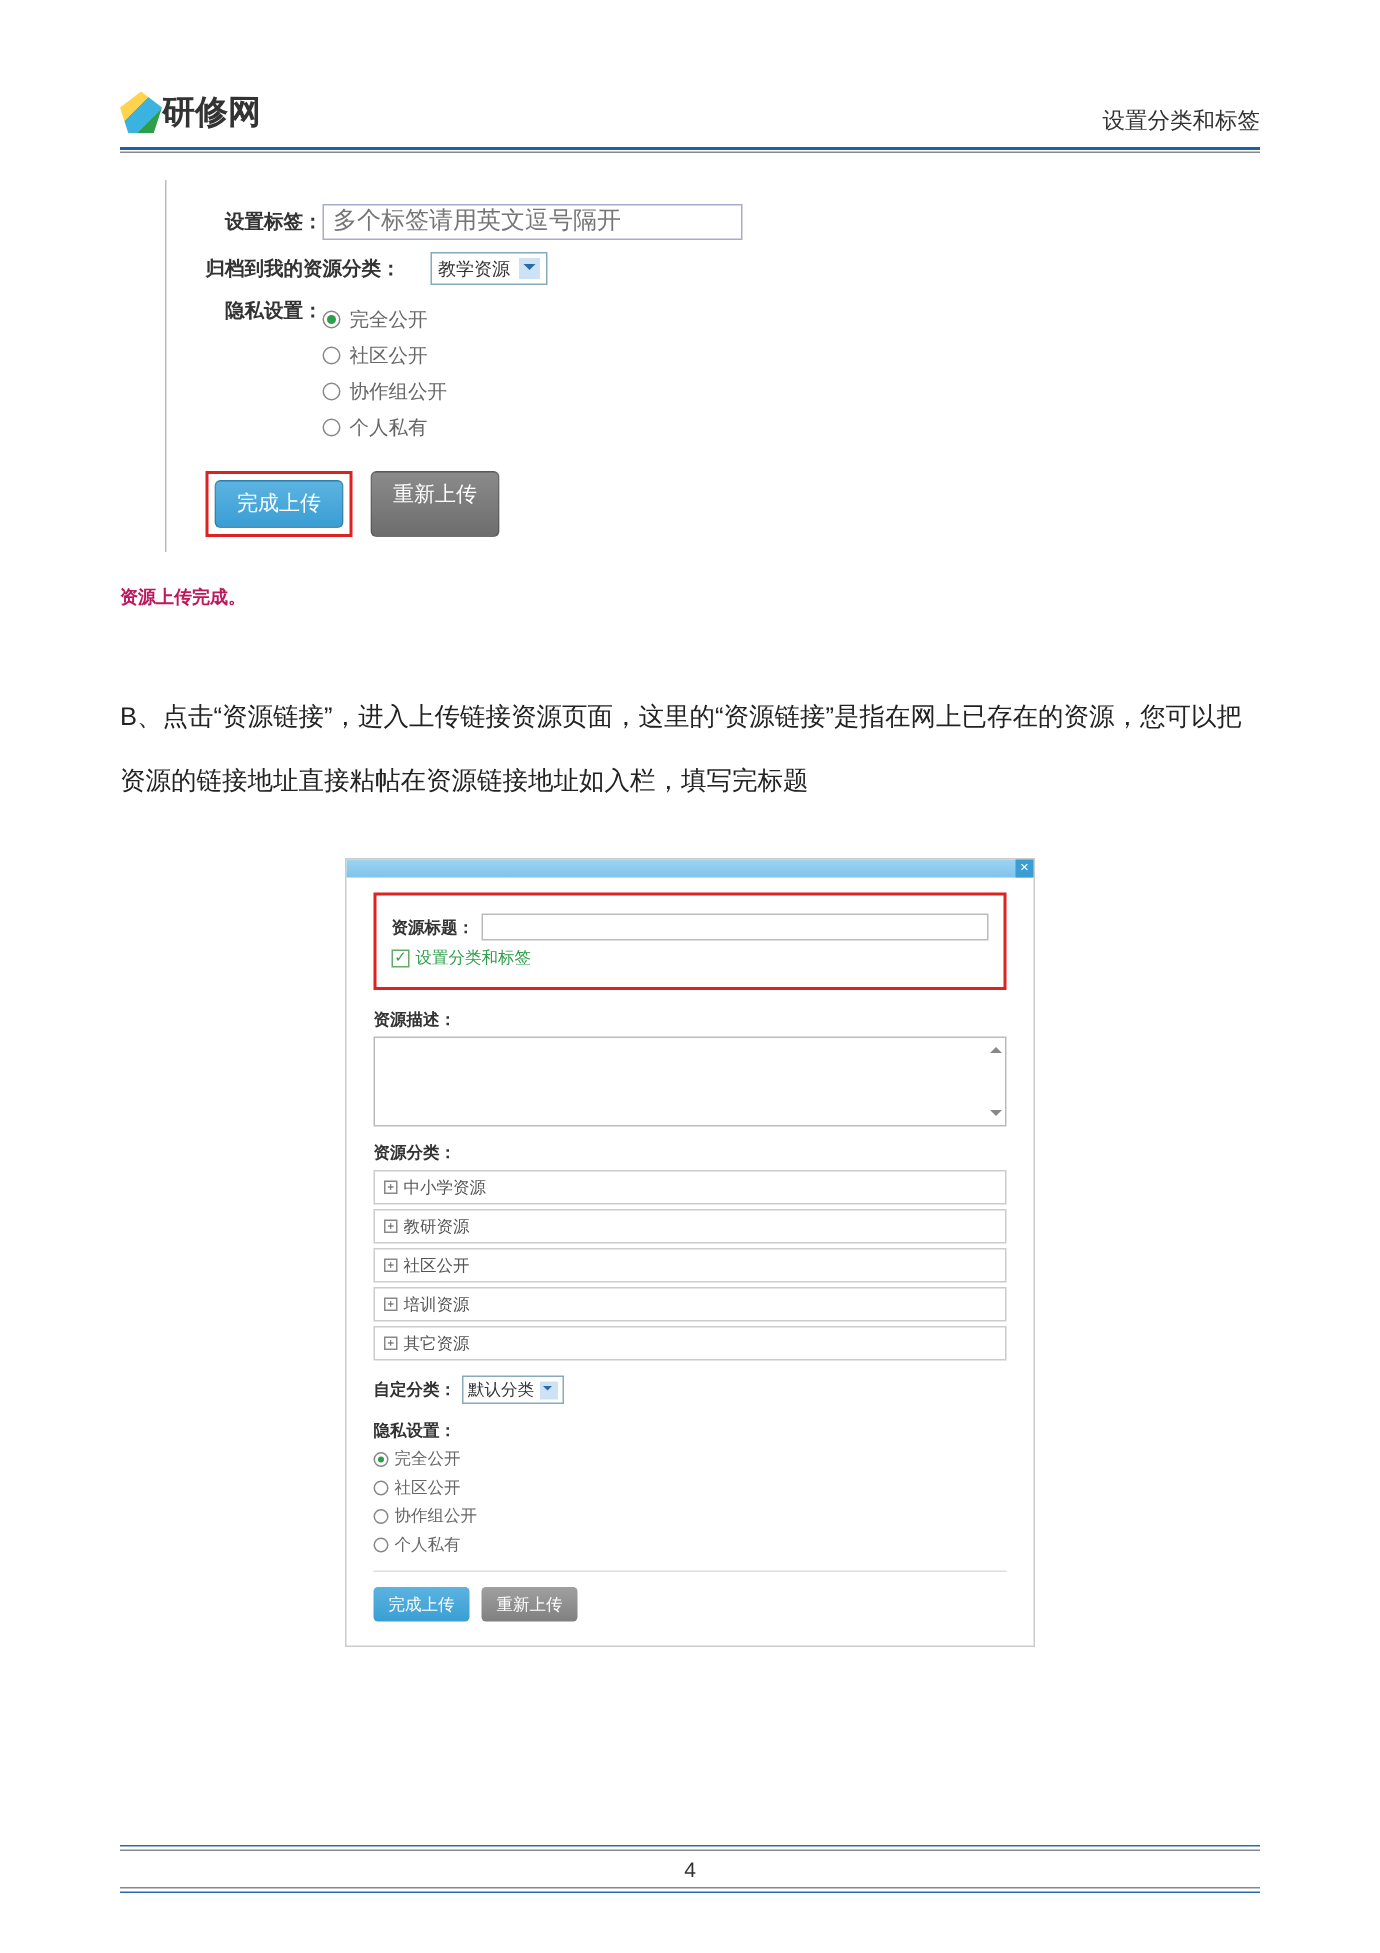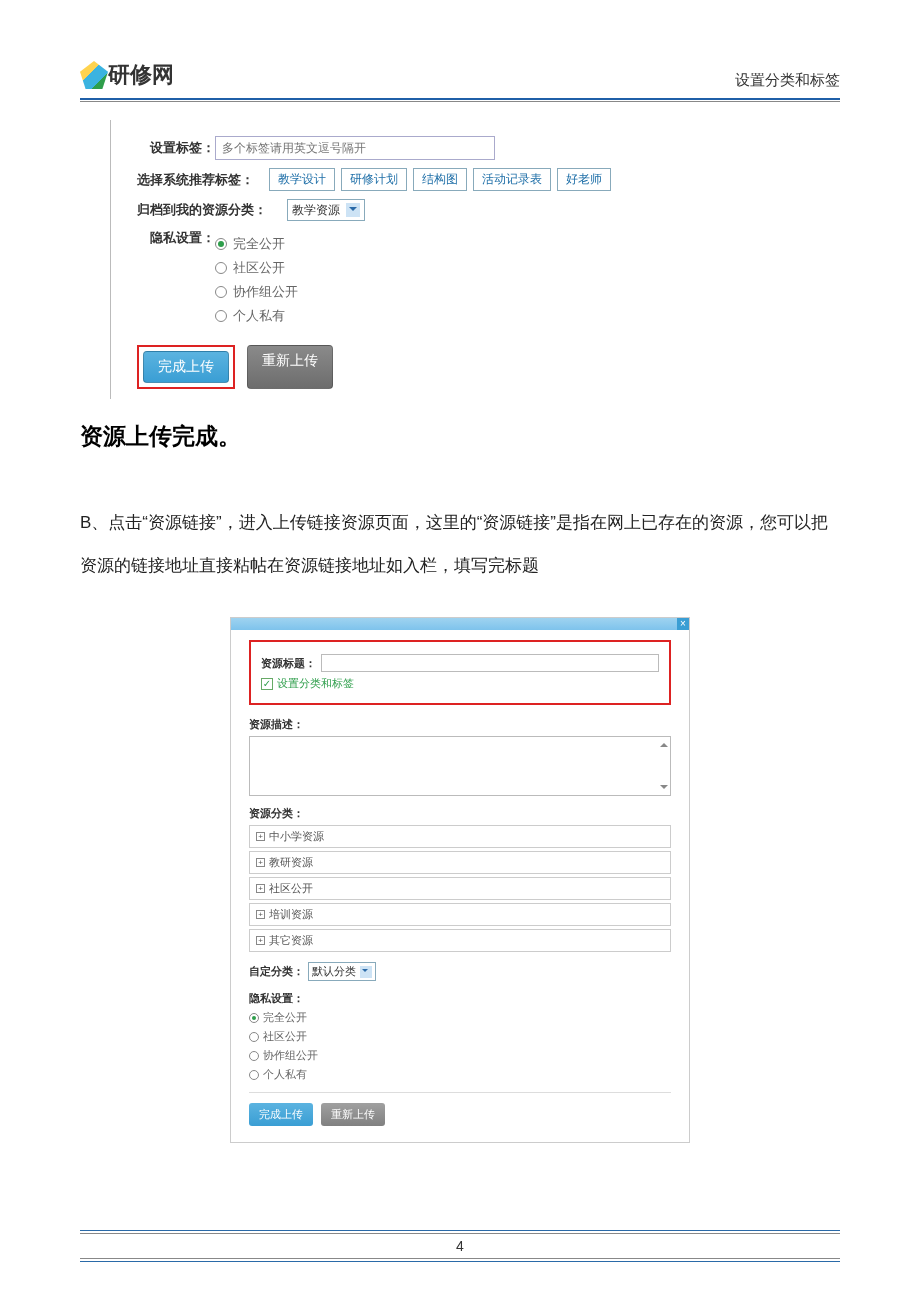--- a/index.html
+++ b/index.html
@@ -37,21 +37,21 @@
     border-left: 1px solid #bbb;
     margin-left: 30px;
     padding: 8px 0 10px 26px;
     width: 560px;
   }
   .row { display: flex; align-items: center; margin: 8px 0; font-size: 13px; color: #333; }
   .row-label { width: 78px; text-align: right; font-weight: bold; color: #333; }
   .row-label2 { width: 132px; text-align: left; font-weight: bold; color: #333; }
   .tag-input {
     flex: 0 0 280px; height: 24px; border: 1px solid #aac; padding: 2px 6px;
-    font-size: 12px; color: #999;
+    font-size: 16px; color: #999;
   }
   .sys-tag {
     display: inline-block; border: 1px solid #8ab; color: #1f6fa8;
     padding: 2px 8px; margin-right: 6px; font-size: 12px;
   }
   .select {
     border: 1px solid #8ab; height: 22px; font-size: 12px; padding: 1px 4px;
     display: inline-flex; align-items: center; gap: 6px; color: #333; justify-content: space-between;
   }
   .select .arrow { width: 14px; height: 14px; background:#cde3f5; position:relative; }
@@ -61,21 +61,21 @@
   .radio.checked::after { content:""; position:absolute; inset:2px; border-radius:50%; background:#2e9e4b; }
   .btn-row { display:flex; gap:12px; margin-top:14px; }
   .red-box { border: 2px solid #d22; padding: 4px 4px; }
   .btn {
     display:inline-block; padding: 6px 14px; border-radius: 4px; font-size: 14px; color:#fff;
     border: 1px solid rgba(0,0,0,0.2);
   }
   .btn-blue { background: linear-gradient(#5bb3e0,#3a9ed4); }
   .btn-gray { background: linear-gradient(#8a8a8a,#6d6d6d); }
 
-  .body-text { margin: 22px 0 12px 0; font-size: 23px; color: #000000; font-weight: bold; }
+  .body-text { margin: 22px 0 12px 0; font-size: 12px; color: #be185d; font-weight: bold; }
   .para { margin-top: 50px; font-size: 17px; color: #222; line-height: 2.5; font-weight: 500; }
 
   
   .panel2-wrap { margin: 30px auto 0 auto; width: 460px; border:1px solid #ccc; position:relative; font-size: 11px; }
   .panel2-top { height: 12px; background: linear-gradient(#9fd3f0,#7ec3ec); position:relative; }
   .close-x { position:absolute; right:0; top:0; width:12px; height:12px; background:#3a9ed4; color:#fff; font-size:10px; text-align:center; line-height:12px; }
   .panel2-inner { padding: 10px 18px 16px 18px; }
   .red-group { border: 2px solid #d22; padding: 8px 10px 8px 10px; margin-bottom: 12px; }
   .mini-row { display:flex; align-items:center; margin: 4px 0; font-size: 11px; color:#333; }
   .mini-label { width: 60px; color:#333; font-weight:bold; }
@@ -118,28 +118,20 @@
   </div>
   <div class="header-lines"></div>
 
   <div class="panel1">
 
     <div class="row">
       <span class="row-label">设置标签：</span>
       <input class="tag-input" placeholder="多个标签请用英文逗号隔开" style="">
     </div>
 
-    <div class="row" style="flex-wrap:wrap;">
-      <span class="row-label2">选择系统推荐标签：</span>
-      <span class="sys-tag">教学设计</span>
-      <span class="sys-tag">研修计划</span>
-      <span class="sys-tag">结构图</span>
-      <span class="sys-tag">活动记录表</span>
-      <span class="sys-tag">好老师</span>
-    </div>
 
     <div class="row">
       <span class="row-label2" style="width:150px;">归档到我的资源分类：</span>
       <span class="select">
         <span>教学资源</span>
         <span class="arrow"></span>
       </span>
     </div>
 
     <div class="row" style="align-items:flex-start;">

